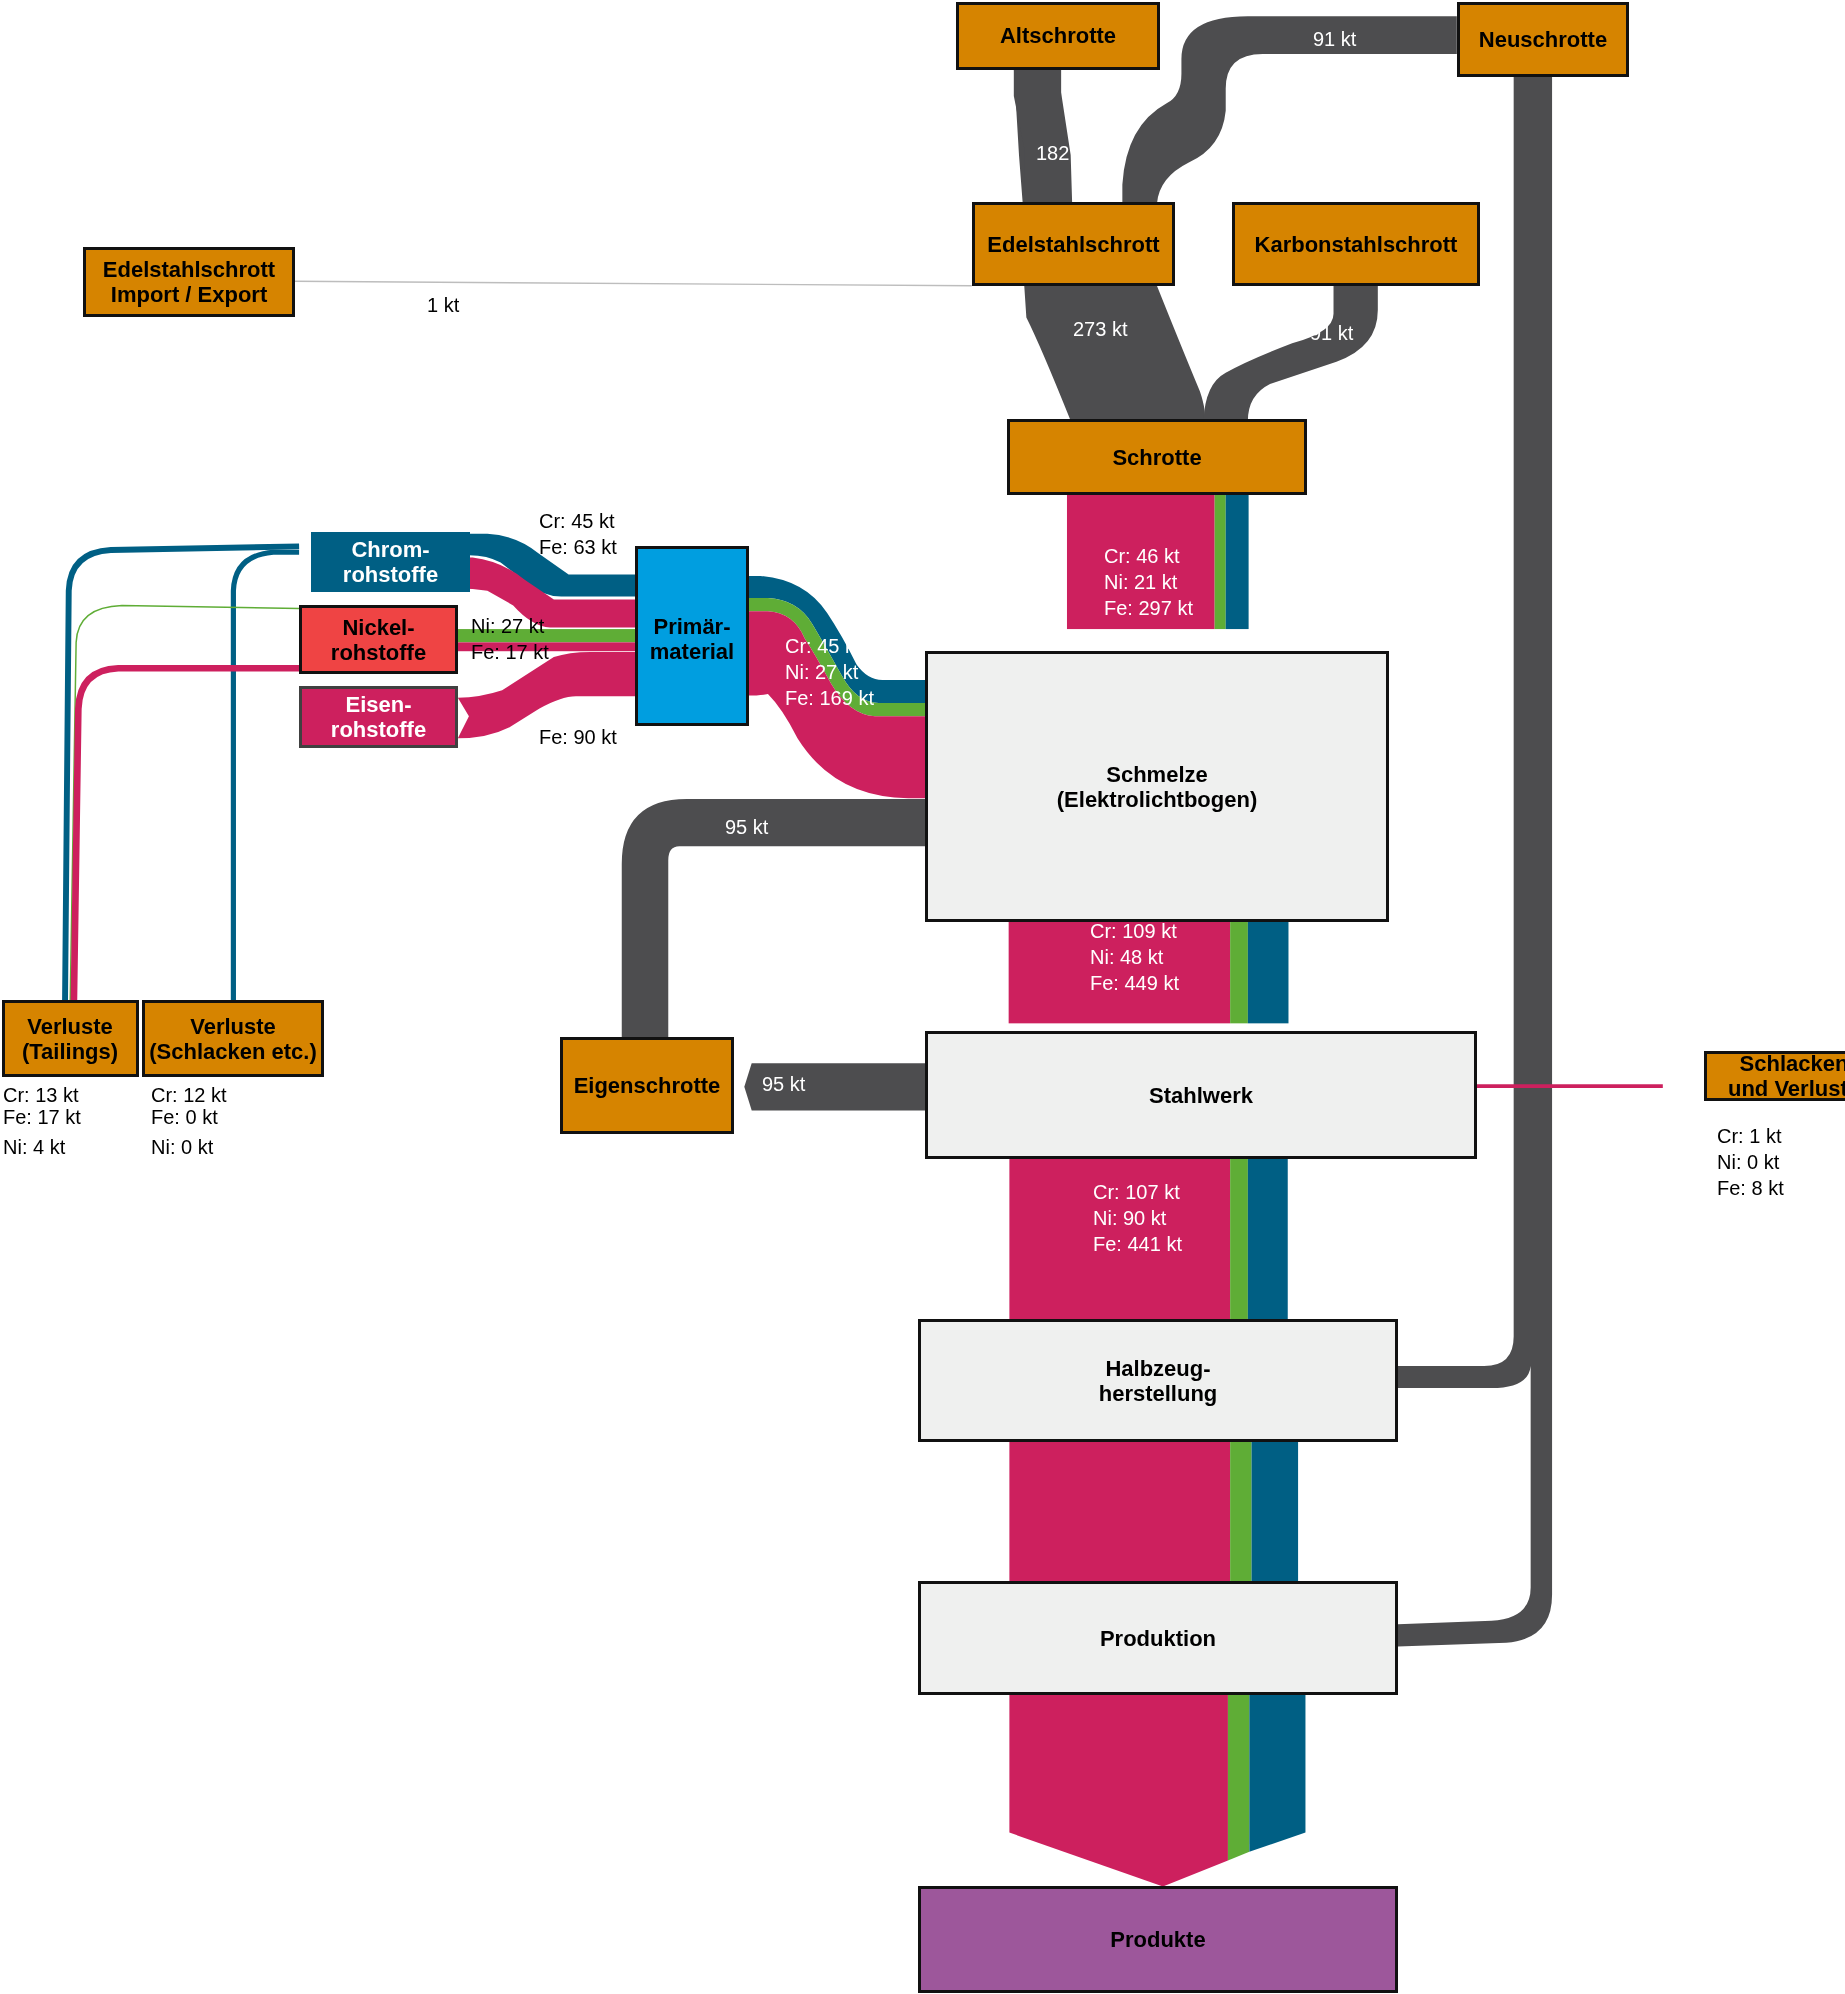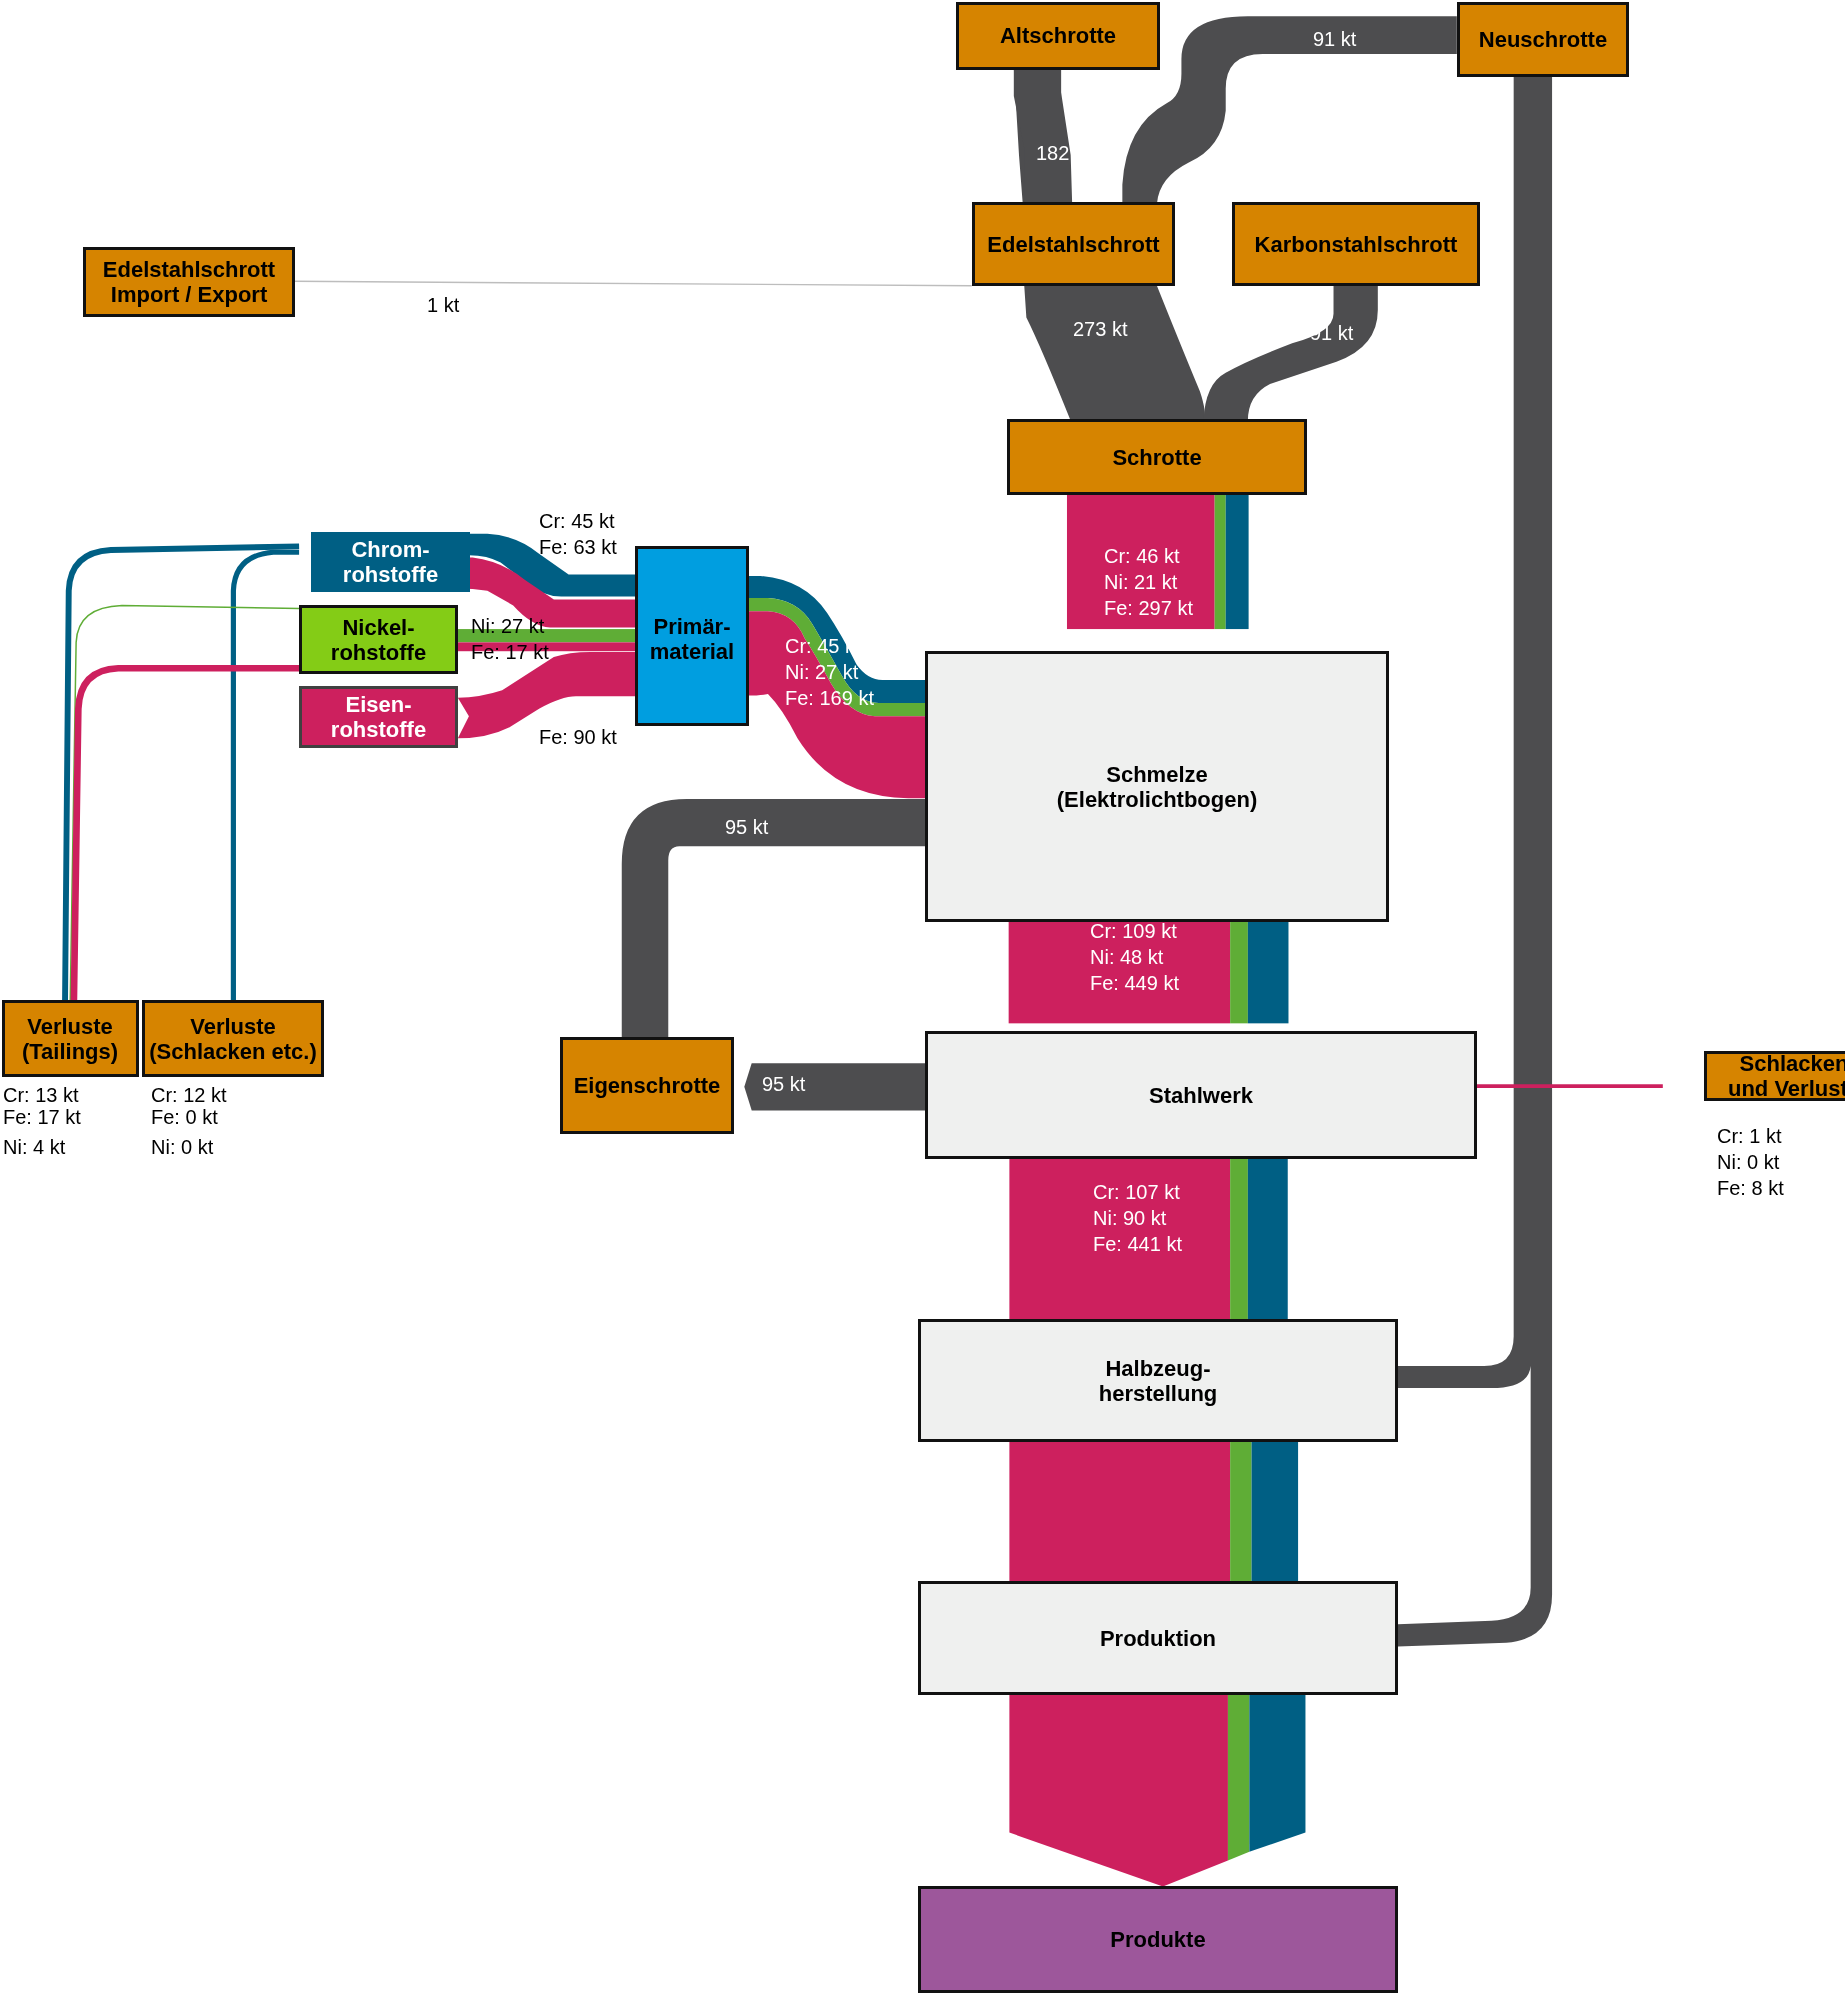--- a/index.html
+++ b/index.html
@@ -2,21 +2,21 @@
 <html style="font-size:11.8px"><head>
 <meta charset="utf-8">
 <style>
   html,body{margin:0;padding:0;background:#ffffff;}
   body{width:1846px;height:1995px;position:relative;overflow:hidden;font-family:"Liberation Sans",sans-serif;}
   #flows{position:absolute;left:0;top:0;width:1846px;height:1995px;}
   .node{position:absolute;box-sizing:border-box;display:flex;align-items:center;justify-content:center;text-align:center;font-weight:bold;font-size:22px;line-height:25px;color:#000;white-space:pre-line;}
   .orange{background:#d68400;border:3px solid #111;}
   .grey{background:#eff0ef;border:3px solid #111;}
   .cr{background:#005f84;color:#fff;}
-  .ni{background:#84cc16;border:3px solid #111;}
+  .ni{background:#ef4444;border:3px solid #111;}
   .fe{background:#cd205e;border:3px solid #404040;color:#fff;}
   .prim{background:#009ee0;border:3px solid #111;}
   .purple{background:#9d579b;border:3px solid #111;}
   .lbl{position:absolute;font-size:20px;line-height:26px;white-space:pre-line;}
   .w{color:#fff;}
   .k{color:#000;}
 </style>
 </head>
 <body>
 

